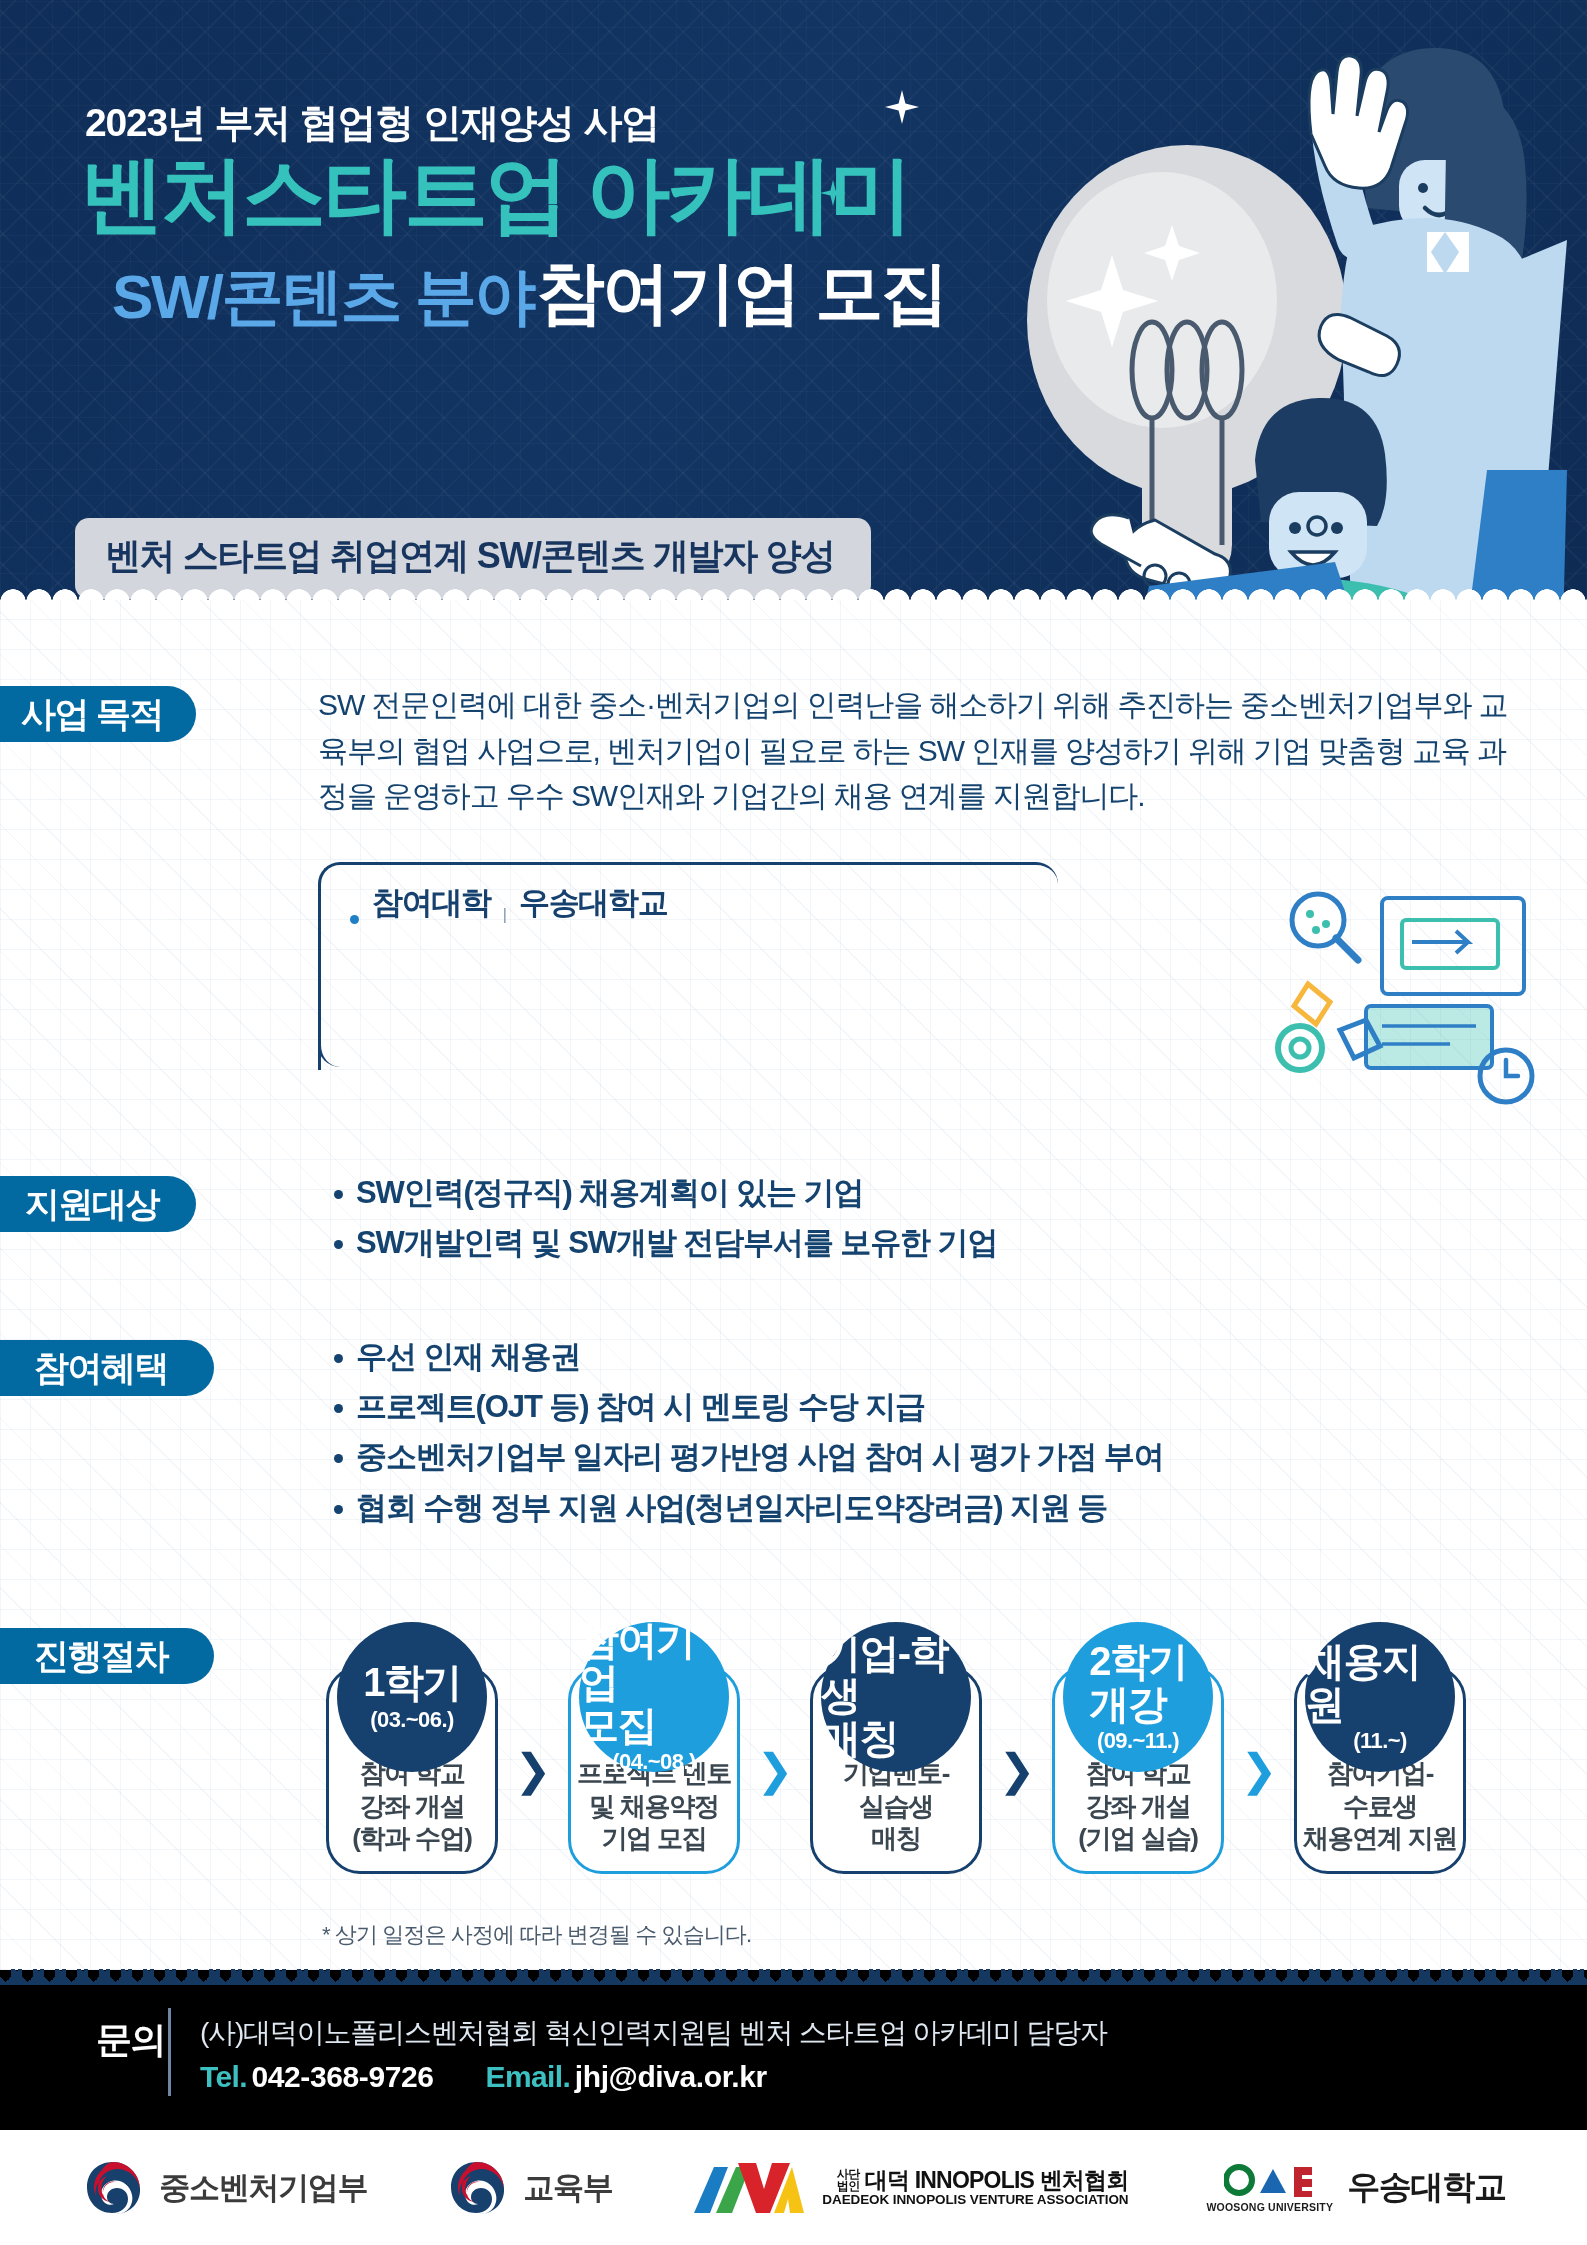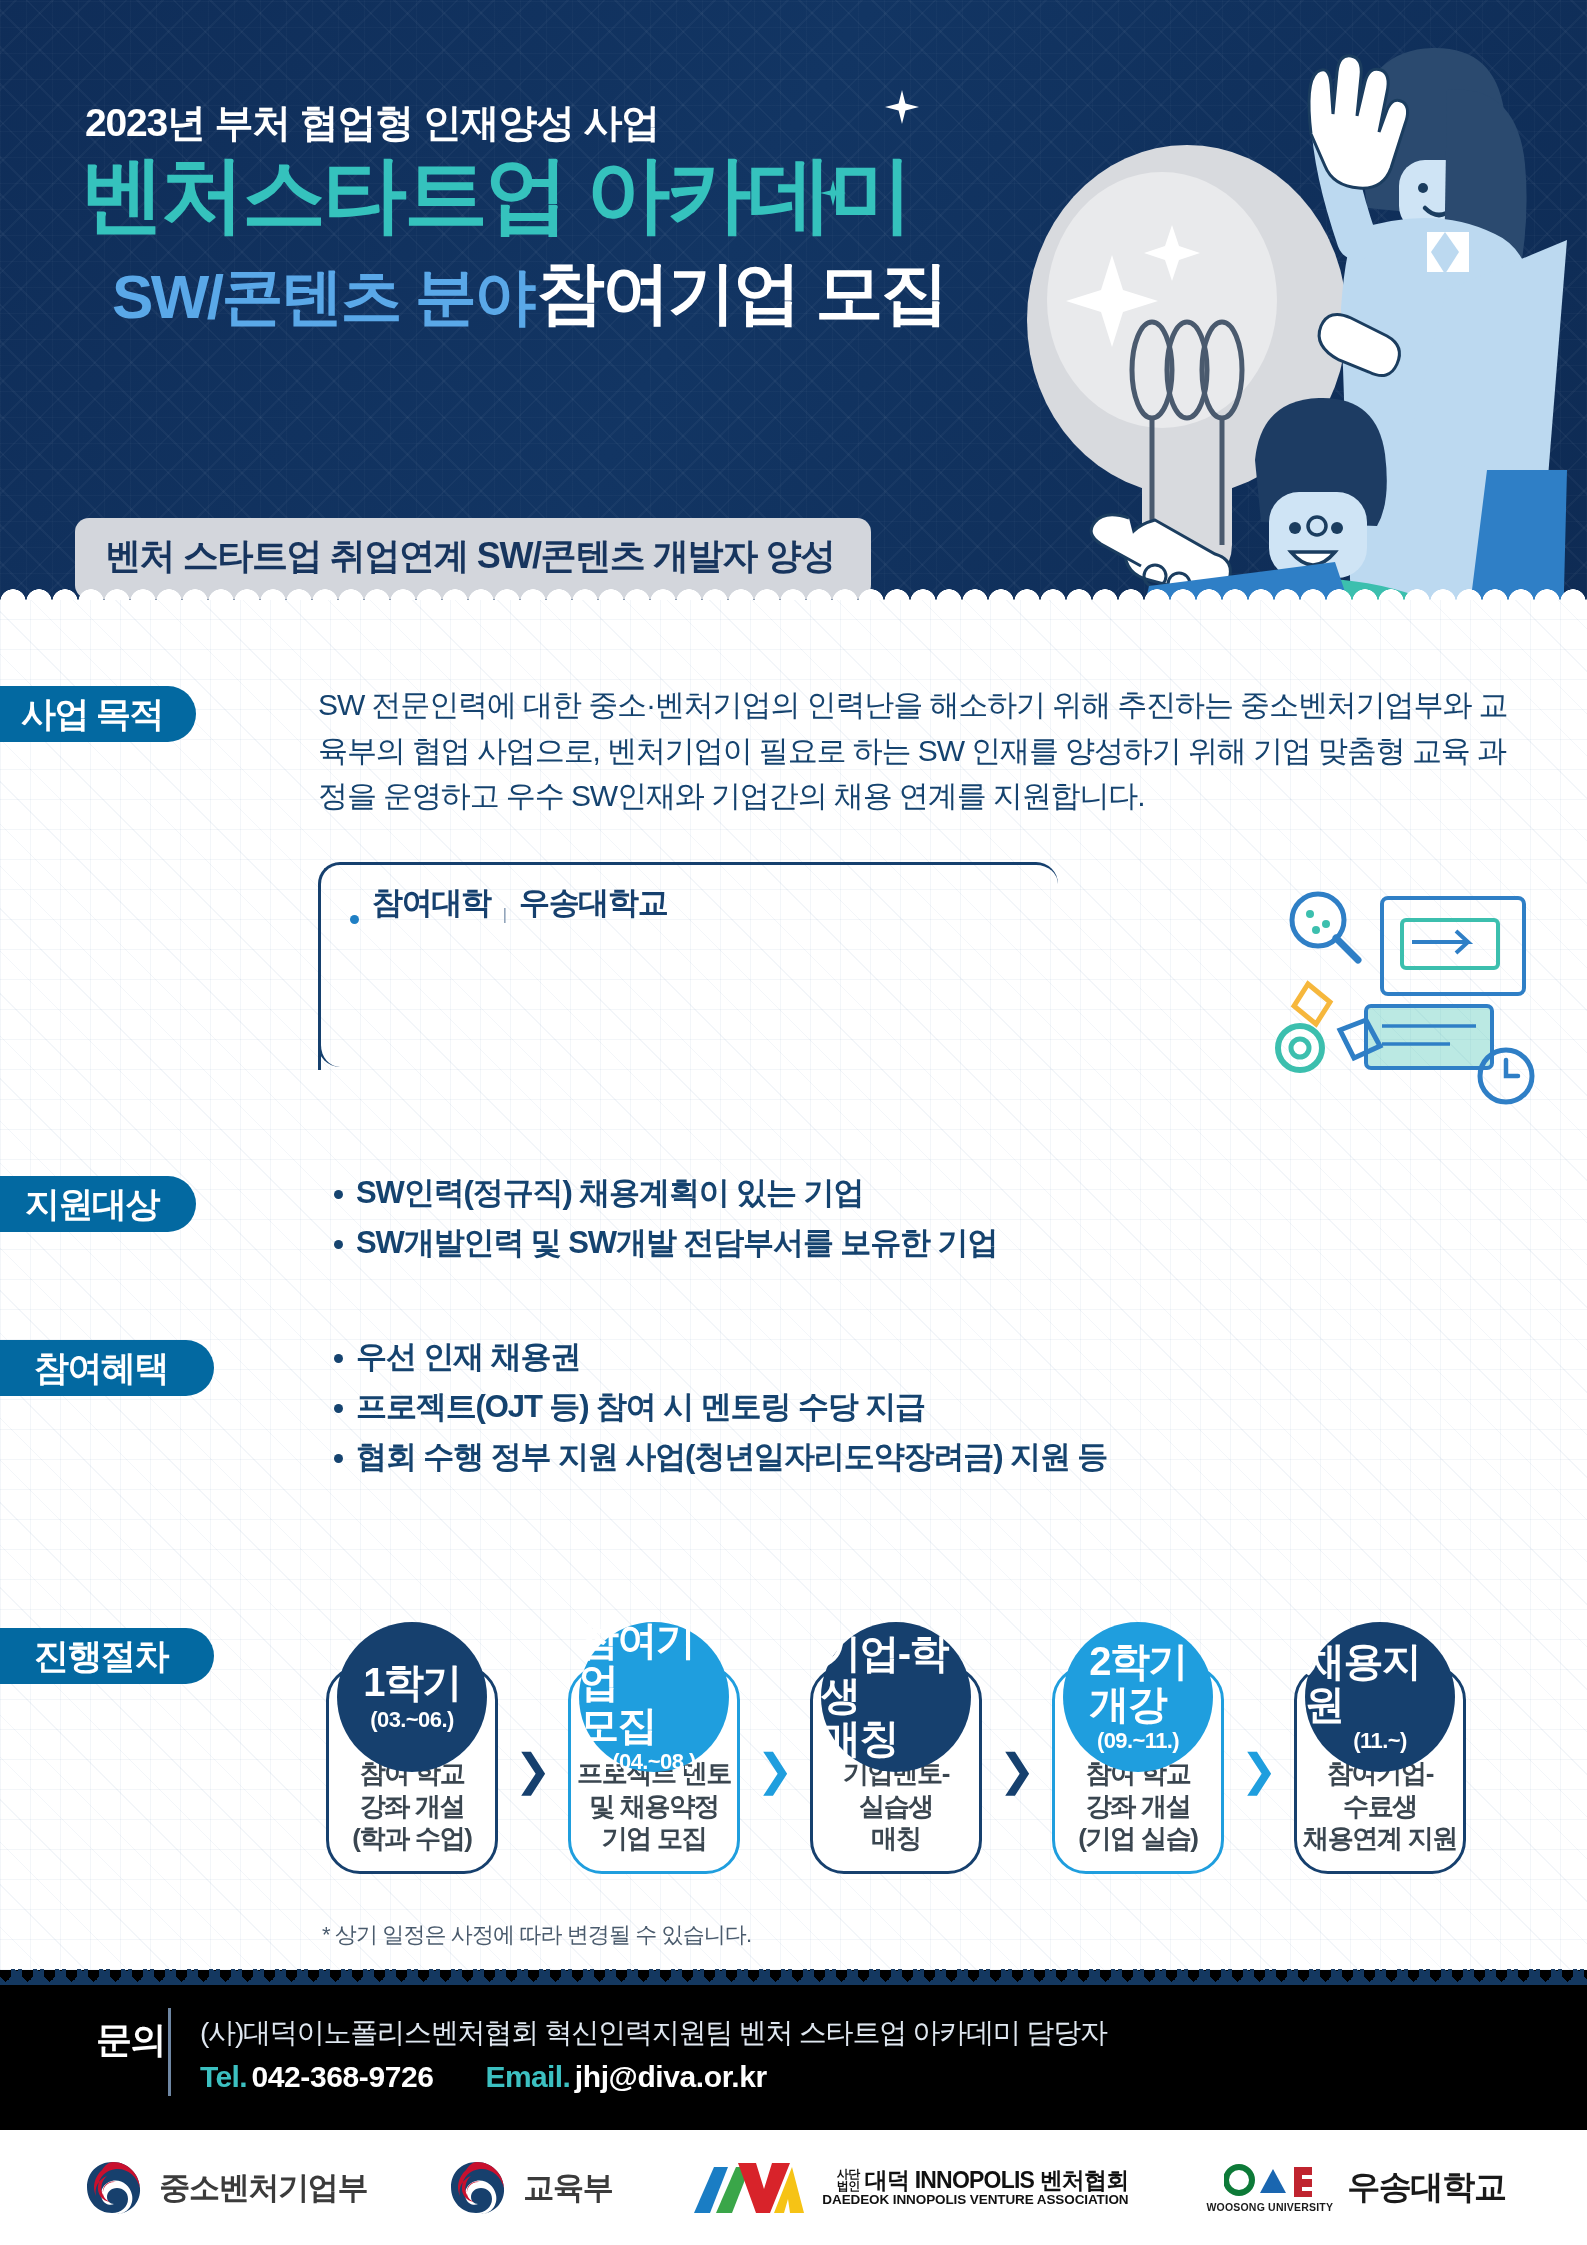--- a/index.html
+++ b/index.html
@@ -468,20 +468,21 @@
   <div class="pill" style="top:1176px;">지원대상</div>
   <ul class="bullets" style="position:absolute; left:330px; top:1168px; width:1150px;">
     <li>SW인력(정규직) 채용계획이 있는 기업</li>
     <li>SW개발인력 및 SW개발 전담부서를 보유한 기업</li>
   </ul>
 
   <div class="pill wide" style="top:1340px;">참여혜택</div>
   <ul class="bullets" style="position:absolute; left:330px; top:1332px; width:1170px;">
     <li>우선 인재 채용권</li>
     <li>프로젝트(OJT 등) 참여 시 멘토링 수당 지급</li>
+    <li>중소벤처기업부 일자리 평가반영 사업 참여 시 평가 가점 부여</li>
     <li>협회 수행 정부 지원 사업(청년일자리도약장려금) 지원 등</li>
   </ul>
 
   <div class="pill wide" style="top:1628px;">진행절차</div>
 
   <div class="process">
 
     <div class="step">
       <div class="step-badge">
         <div class="bt">1학기</div>

